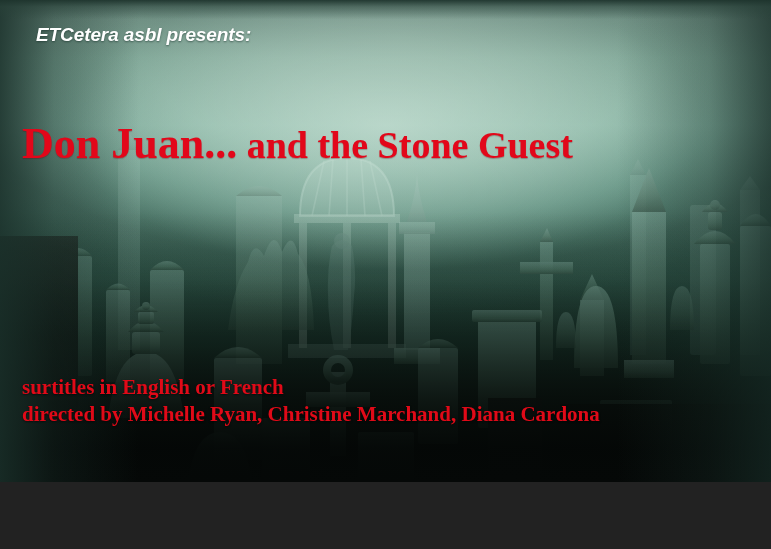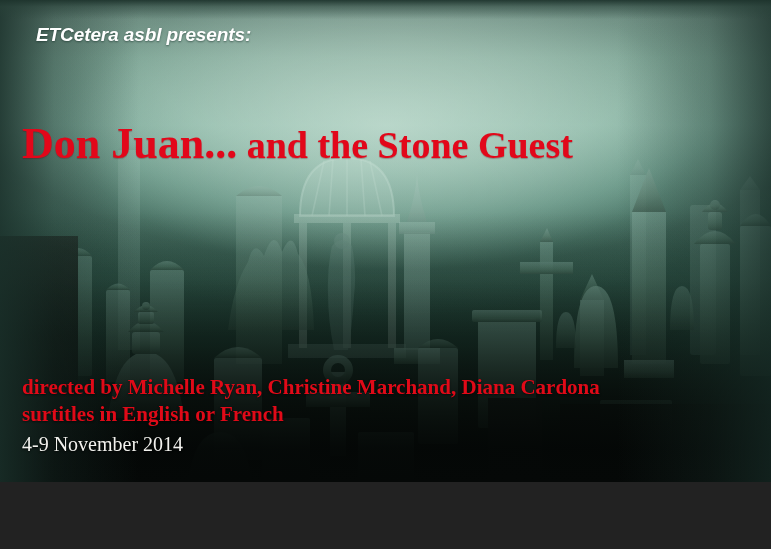--- a/index.html
+++ b/index.html
@@ -308,18 +308,17 @@
   <div class="layer" id="top-edge"></div>
 
   <div id="presents">ETCetera asbl presents:</div>
 
   <div id="title">
     <span class="lead">Don Juan...</span><span class="tail"> and the Stone Guest</span>
   </div>
 
 
   <div id="credits">
+    <span class="red">surtitles  in English or French</span>
     <span class="red">directed by Michelle Ryan, Christine Marchand, Diana Cardona</span>
-    <span class="red">surtitles  in English or French</span>
-    <span class="white">4-9 November 2014</span>
   </div>
 
 </div>
 
 </body></html>

